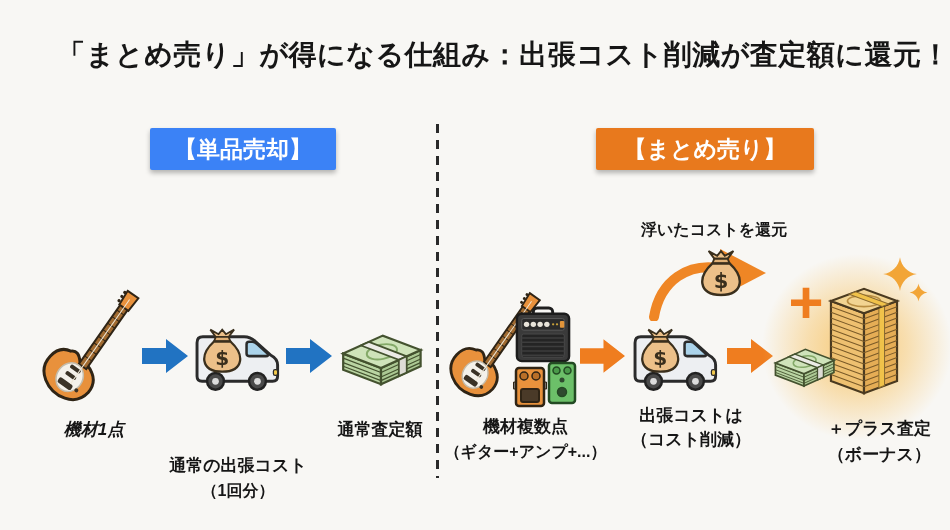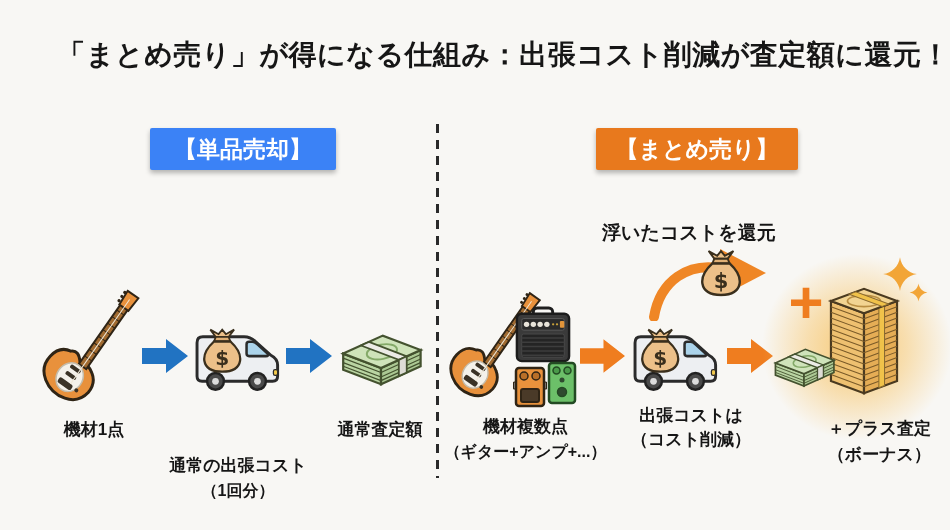--- a/index.html
+++ b/index.html
@@ -18,31 +18,31 @@
     left:436px;top:124px;width:3px;height:354px;
     background:repeating-linear-gradient(to bottom,#2a2a2a 0 9px,transparent 9px 16px);
   }
   
   .badge{
     height:42px;line-height:42px;text-align:center;color:#fff;
     font-size:23px;font-weight:800;border-radius:2px;
     box-shadow:0 3px 5px rgba(0,0,0,.28);
   }
   .badge-blue{left:150px;top:128px;width:186px;background:#3b82f6;}
-  .badge-orange{left:596px;top:128px;width:202px;background:#e8791d;}
+  .badge-orange{left:596px;top:128px;width:218px;background:#e8791d;}
   
   .label{font-size:17px;font-weight:700;line-height:1.5;text-align:center;color:#161616;}
   .label .sub{font-size:16px;}
-  .lbl-l1{left:24px;top:417px;width:140px;}
+  .lbl-l1{left:24px;top:417px;width:140px;font-style:italic;}
   .lbl-l2{left:153px;top:417px;width:170px;margin-top:36px;}
   .lbl-l3{left:316px;top:417px;width:128px;}
   .lbl-r1{left:438px;top:414px;width:175px;}
   .lbl-r2{left:606px;top:404px;width:170px;line-height:1.42;}
   .lbl-r3{left:766px;top:416px;width:165px;text-align:right;}
-  .caption{left:602px;top:220px;width:224px;font-size:19px;font-weight:800;text-align:left;color:#161616;}
+  .caption{left:602px;top:220px;width:224px;font-size:16px;font-weight:800;text-align:center;color:#161616;}
   
   .arrow{width:46px;height:38px;}
   .arrow svg{display:block;width:100%;height:100%;}
   .blue{color:#2173c2;}
   .orange{color:#ef7d1f;}
   
   .glow{
     left:762px;top:254px;width:190px;height:186px;border-radius:50%;
     background:radial-gradient(closest-side,rgba(247,197,106,.95) 0%,rgba(247,197,106,.5) 52%,rgba(248,247,244,0) 100%);
   }

